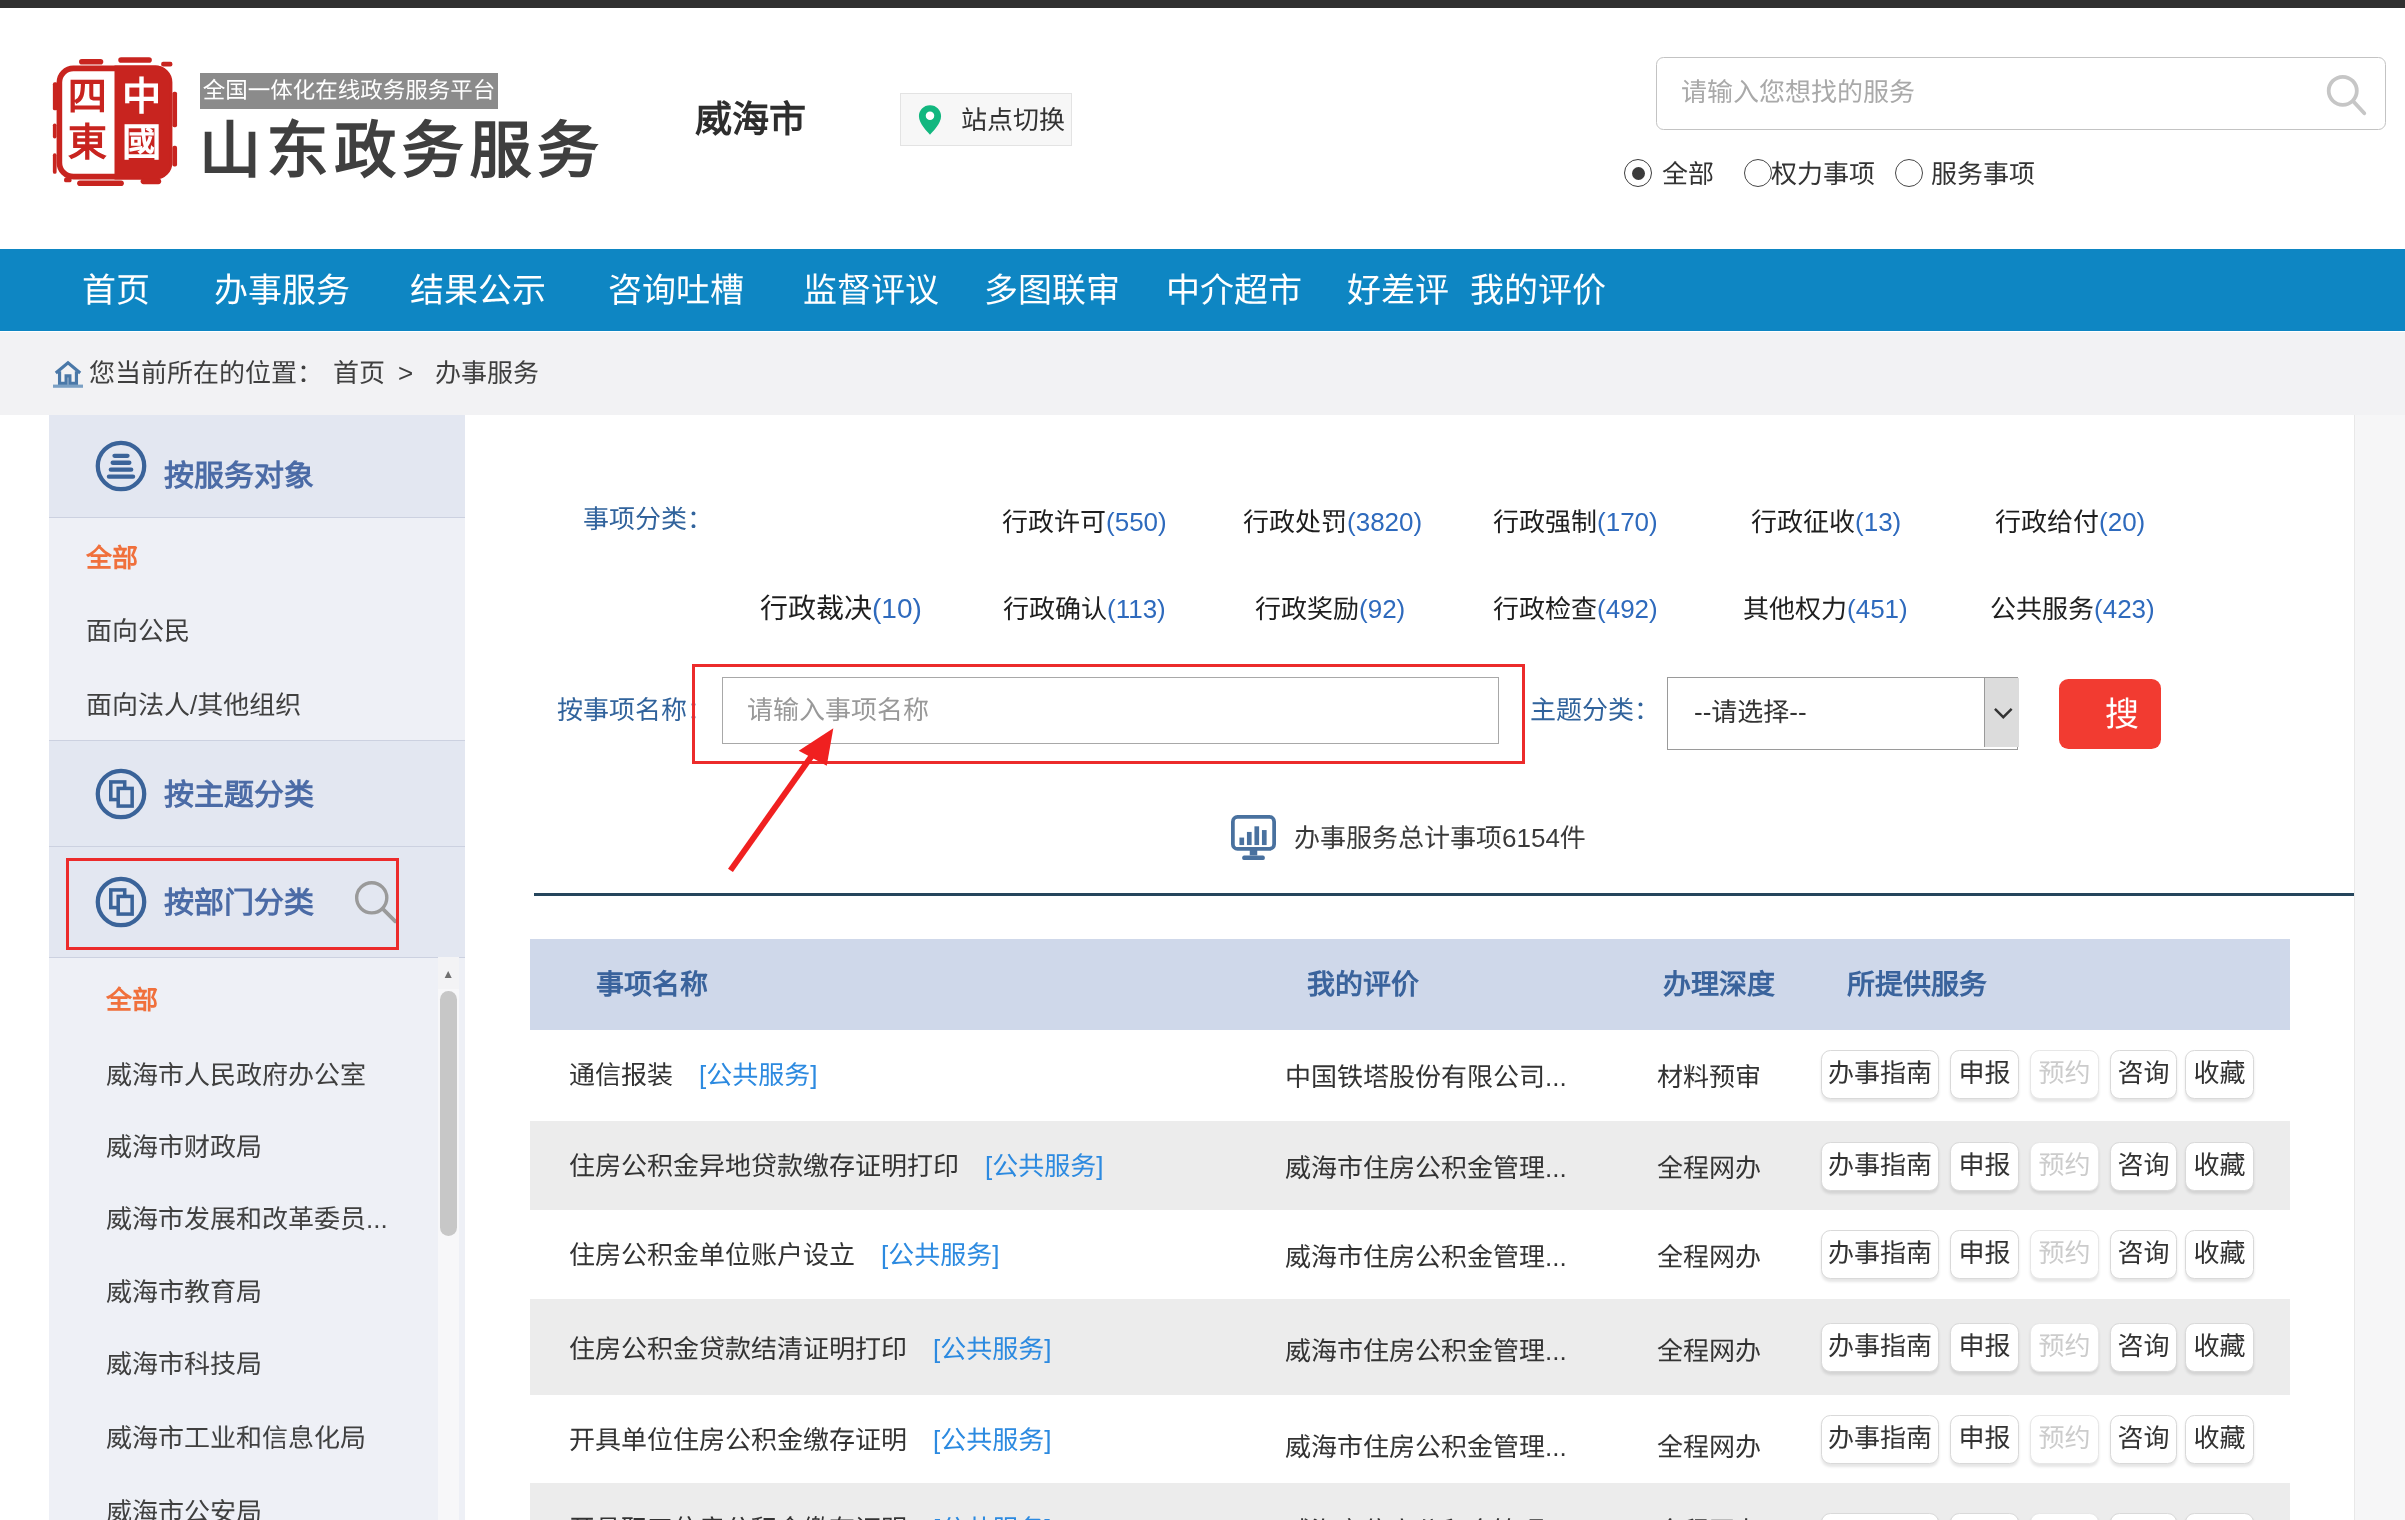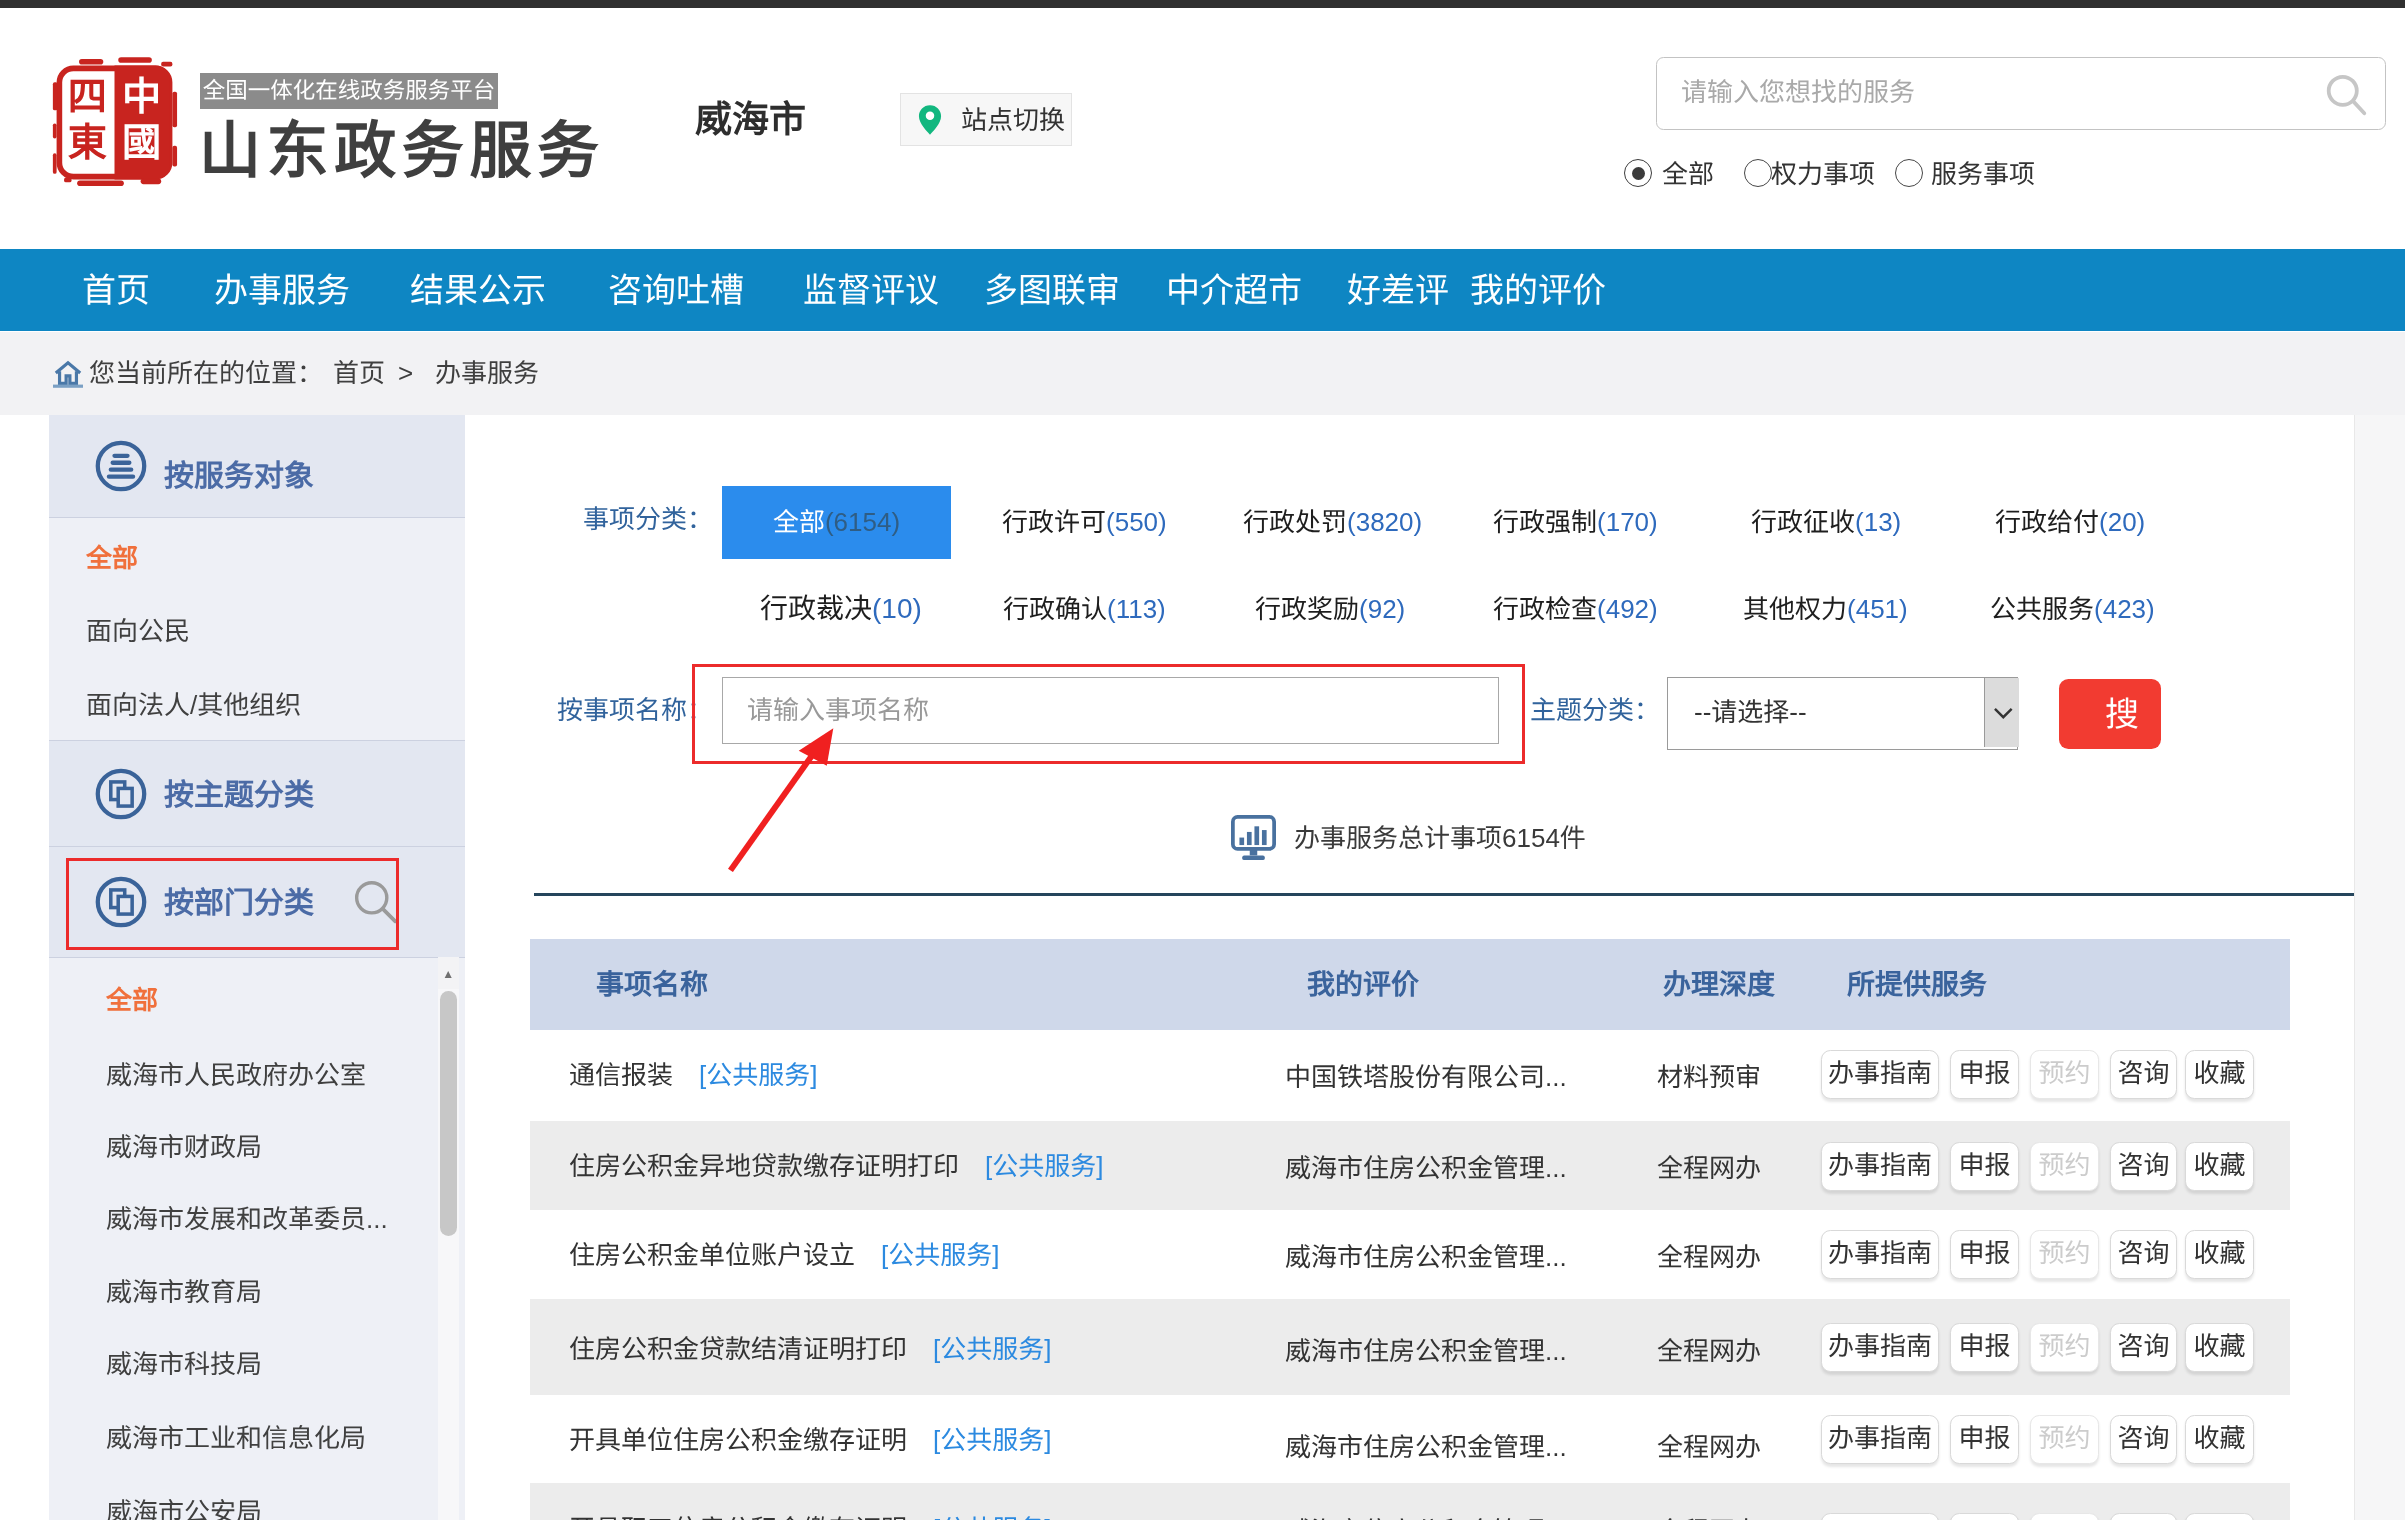--- a/index.html
+++ b/index.html
@@ -149,21 +149,20 @@
     <div class="abs" style="left:57px;top:1002px;font-size:26px;color:#404040;">威海市工业和信息化局</div>
     <div class="abs" style="left:57px;top:1076px;font-size:26px;color:#404040;">威海市公安局</div>
 
     <div class="abs" style="left:389px;top:542px;width:20.6px;height:563px;background:#f7f7f9;">
       <div class="abs" style="left:0;top:0;width:20.6px;height:32px;background:#f3f3f5;color:#707070;font-size:12px;text-align:center;line-height:34px;">▲</div>
       <div class="abs" style="left:1.9px;top:34px;width:17px;height:245px;background:#c7c7c7;border-radius:8.4px;"></div>
     </div>
   </div>
 
   <div class="abs" style="left:583px;top:498px;font-size:26px;color:#31639c;">事项分类：</div>
-  <div class="abs" style="left:722px;top:486px;width:229px;height:73px;background:#2b8ced;text-align:center;font-size:26px;line-height:73px;"><span style="color:#fff;">全部</span><span style="color:#2f5d84;">(6154)</span></div>
   <div class="abs" style="left:1002px;top:519px;transform:translateY(-50%);font-size:26px;color:#1e1e1e;white-space:nowrap;">行政许可<span style="color:#2e6abd;">(550)</span></div>
   <div class="abs" style="left:1243px;top:519px;transform:translateY(-50%);font-size:26px;color:#1e1e1e;white-space:nowrap;">行政处罚<span style="color:#2e6abd;">(3820)</span></div>
   <div class="abs" style="left:1493px;top:519px;transform:translateY(-50%);font-size:26px;color:#1e1e1e;white-space:nowrap;">行政强制<span style="color:#2e6abd;">(170)</span></div>
   <div class="abs" style="left:1751px;top:519px;transform:translateY(-50%);font-size:26px;color:#1e1e1e;white-space:nowrap;">行政征收<span style="color:#2e6abd;">(13)</span></div>
   <div class="abs" style="left:1995px;top:519px;transform:translateY(-50%);font-size:26px;color:#1e1e1e;white-space:nowrap;">行政给付<span style="color:#2e6abd;">(20)</span></div>
   <div class="abs" style="left:760px;top:606px;transform:translateY(-50%);font-size:28px;color:#1e1e1e;white-space:nowrap;">行政裁决<span style="color:#2e6abd;">(10)</span></div>
   <div class="abs" style="left:1003px;top:606px;transform:translateY(-50%);font-size:26px;color:#1e1e1e;white-space:nowrap;">行政确认<span style="color:#2e6abd;">(113)</span></div>
   <div class="abs" style="left:1255px;top:606px;transform:translateY(-50%);font-size:26px;color:#1e1e1e;white-space:nowrap;">行政奖励<span style="color:#2e6abd;">(92)</span></div>
   <div class="abs" style="left:1493px;top:606px;transform:translateY(-50%);font-size:26px;color:#1e1e1e;white-space:nowrap;">行政检查<span style="color:#2e6abd;">(492)</span></div>
   <div class="abs" style="left:1743px;top:606px;transform:translateY(-50%);font-size:26px;color:#1e1e1e;white-space:nowrap;">其他权力<span style="color:#2e6abd;">(451)</span></div>

